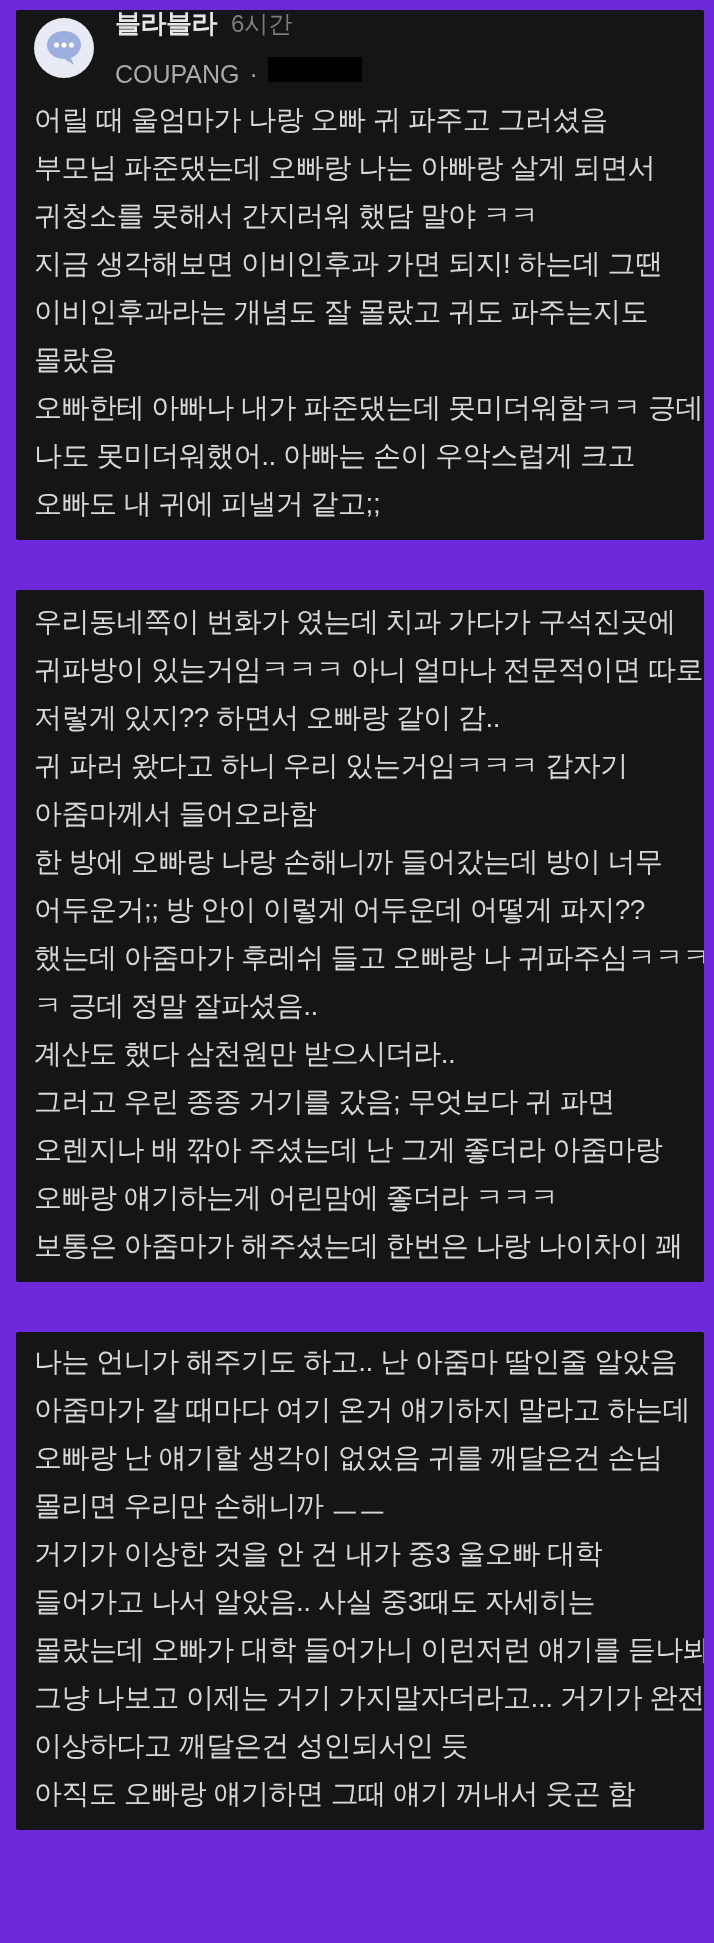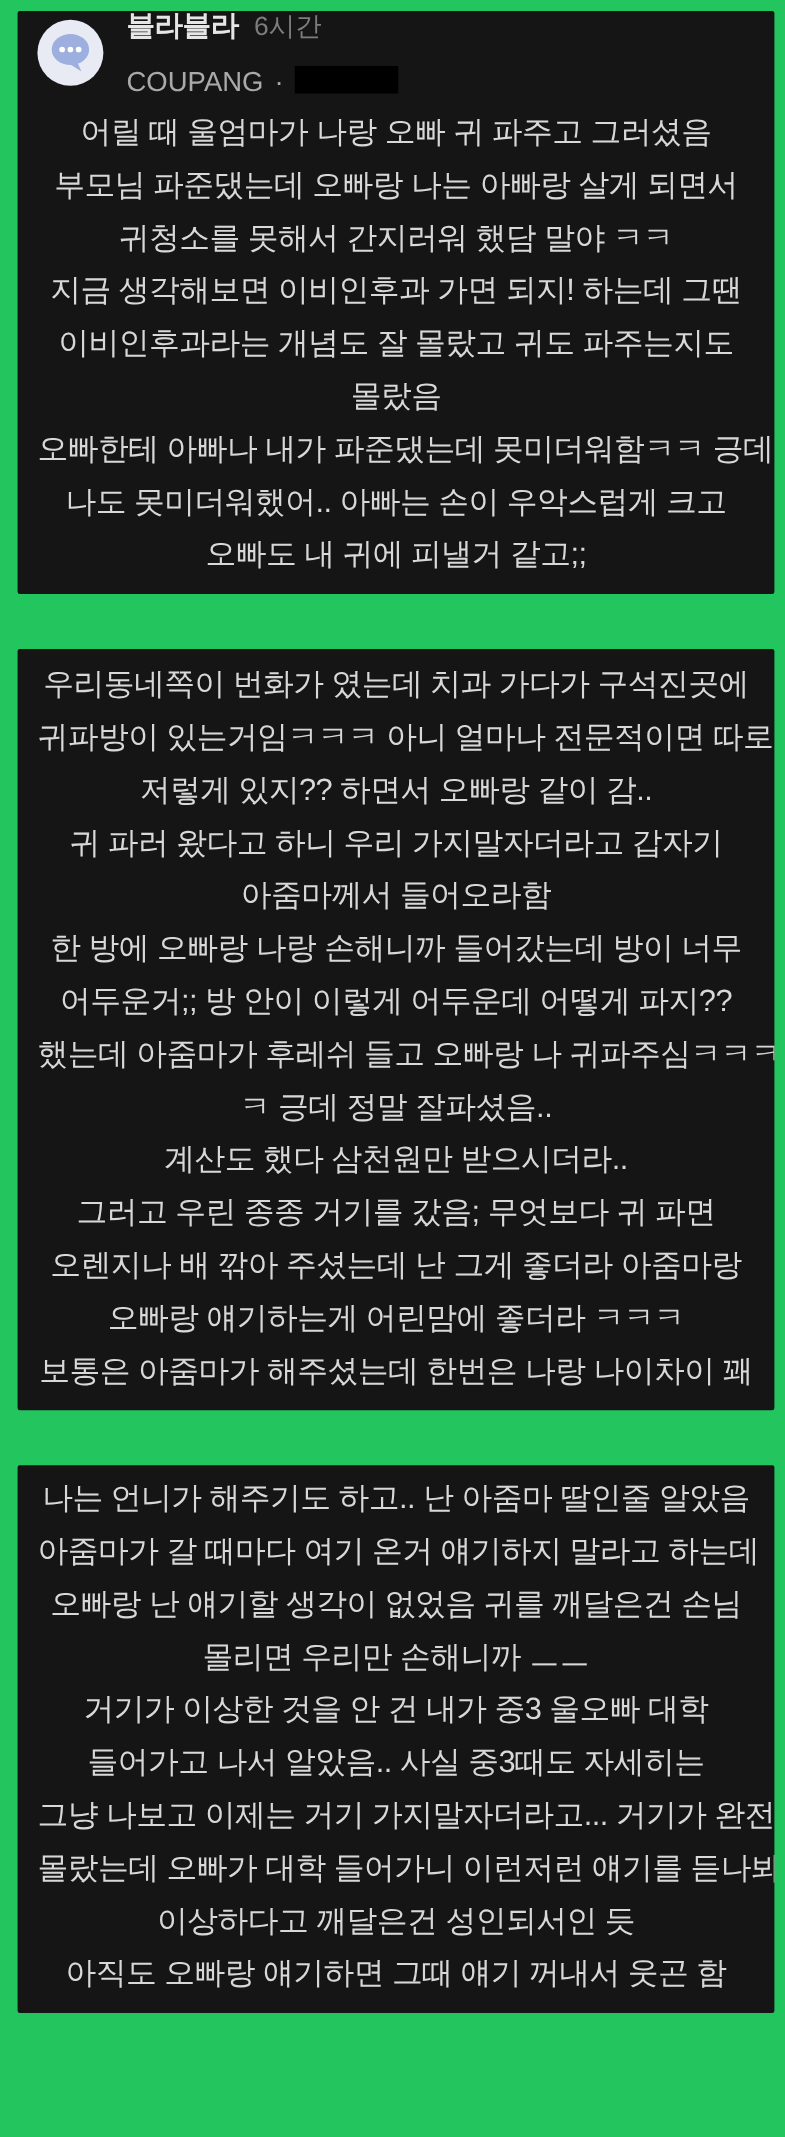--- a/index.html
+++ b/index.html
@@ -4,21 +4,21 @@
 <style>
   * { margin: 0; padding: 0; box-sizing: border-box; }
   html, body {
     font-family: "Liberation Sans", "DejaVu Sans", sans-serif;
     background: #ffffff;
   }
   .page {
     position: relative;
     width: 714px;
     min-height: 1943px;
-    background: #22c55e;
+    background: #6d28d9;
     padding-top: 10px;
   }
   .shot-block {
     width: 688px;
     margin-left: 16px;
     background: #151515;
     border-radius: 2px;
     padding: 4px 18px 12px 18px;
     overflow: hidden;
   }
@@ -52,21 +52,21 @@
     font-weight: 700;
     letter-spacing: -0.5px;
   }
   .post-time {
     color: #7d7d7d;
     font-size: 24px;
     margin-left: 14px;
   }
   .company-row {
     display: flex;
-    align-items: center;
+    align-items: flex-start;
     line-height: 30px;
     color: #a9a9a9;
     font-size: 25px;
     margin-top: 19px;
   }
   .company-sep { margin: 0 10px; color: #a9a9a9; }
   .redaction-box {
     display: inline-block;
     width: 94px;
     height: 25px;
@@ -86,21 +86,20 @@
   .title-gap { height: 16px; }
 
   
   .post-lines { }
   .post-line {
     color: #d8d8d8;
     font-size: 28px;
     line-height: 48px;
     letter-spacing: -0.5px;
     white-space: nowrap;
-    text-align: center;
   }
   .pad-block { padding-top: 8px; }
   .pad-block3 { padding-top: 6px; padding-bottom: 12px; }
 </style>
 </head>
 <body>
 
 <div class="page">
 
   <div class="shot-block">
@@ -143,21 +142,21 @@
         <div class="post-line">나도 못미더워했어.. 아빠는 손이 우악스럽게 크고</div>
         <div class="post-line">오빠도 내 귀에 피낼거 같고;;</div>
       </div>
   </div>
 
   <div class="shot-block pad-block">
     <div class="post-lines">
         <div class="post-line">우리동네쪽이 번화가 였는데 치과 가다가 구석진곳에</div>
         <div class="post-line">귀파방이 있는거임ㅋㅋㅋ 아니 얼마나 전문적이면 따로</div>
         <div class="post-line">저렇게 있지?? 하면서 오빠랑 같이 감..</div>
-        <div class="post-line">귀 파러 왔다고 하니 우리 가지말자더라고 갑자기</div>
+        <div class="post-line">귀 파러 왔다고 하니 우리 있는거임ㅋㅋㅋ 갑자기</div>
         <div class="post-line">아줌마께서 들어오라함</div>
         <div class="post-line">한 방에 오빠랑 나랑 손해니까 들어갔는데 방이 너무</div>
         <div class="post-line">어두운거;; 방 안이 이렇게 어두운데 어떻게 파지??</div>
         <div class="post-line">했는데 아줌마가 후레쉬 들고 오빠랑 나 귀파주심ㅋㅋㅋ</div>
         <div class="post-line">ㅋ 긍데 정말 잘파셨음..</div>
         <div class="post-line">계산도 했다 삼천원만 받으시더라..</div>
         <div class="post-line">그러고 우린 종종 거기를 갔음; 무엇보다 귀 파면</div>
         <div class="post-line">오렌지나 배 깎아 주셨는데 난 그게 좋더라 아줌마랑</div>
         <div class="post-line">오빠랑 얘기하는게 어린맘에 좋더라 ㅋㅋㅋ</div>
         <div class="post-line">보통은 아줌마가 해주셨는데 한번은 나랑 나이차이 꽤</div>
@@ -165,20 +164,20 @@
   </div>
 
   <div class="shot-block pad-block3">
     <div class="post-lines">
         <div class="post-line">나는 언니가 해주기도 하고.. 난 아줌마 딸인줄 알았음</div>
         <div class="post-line">아줌마가 갈 때마다 여기 온거 얘기하지 말라고 하는데</div>
         <div class="post-line">오빠랑 난 얘기할 생각이 없었음 귀를 깨달은건 손님</div>
         <div class="post-line">몰리면 우리만 손해니까 ㅡㅡ</div>
         <div class="post-line">거기가 이상한 것을 안 건 내가 중3 울오빠 대학</div>
         <div class="post-line">들어가고 나서 알았음.. 사실 중3때도 자세히는</div>
+        <div class="post-line">몰랐는데 오빠가 대학 들어가니 이런저런 얘기를 듣나봐</div>
         <div class="post-line">그냥 나보고 이제는 거기 가지말자더라고... 거기가 완전</div>
-        <div class="post-line">몰랐는데 오빠가 대학 들어가니 이런저런 얘기를 듣나봐</div>
         <div class="post-line">이상하다고 깨달은건 성인되서인 듯</div>
         <div class="post-line">아직도 오빠랑 얘기하면 그때 얘기 꺼내서 웃곤 함</div>
       </div>
   </div>
 
 </div>
 
 </body></html>

